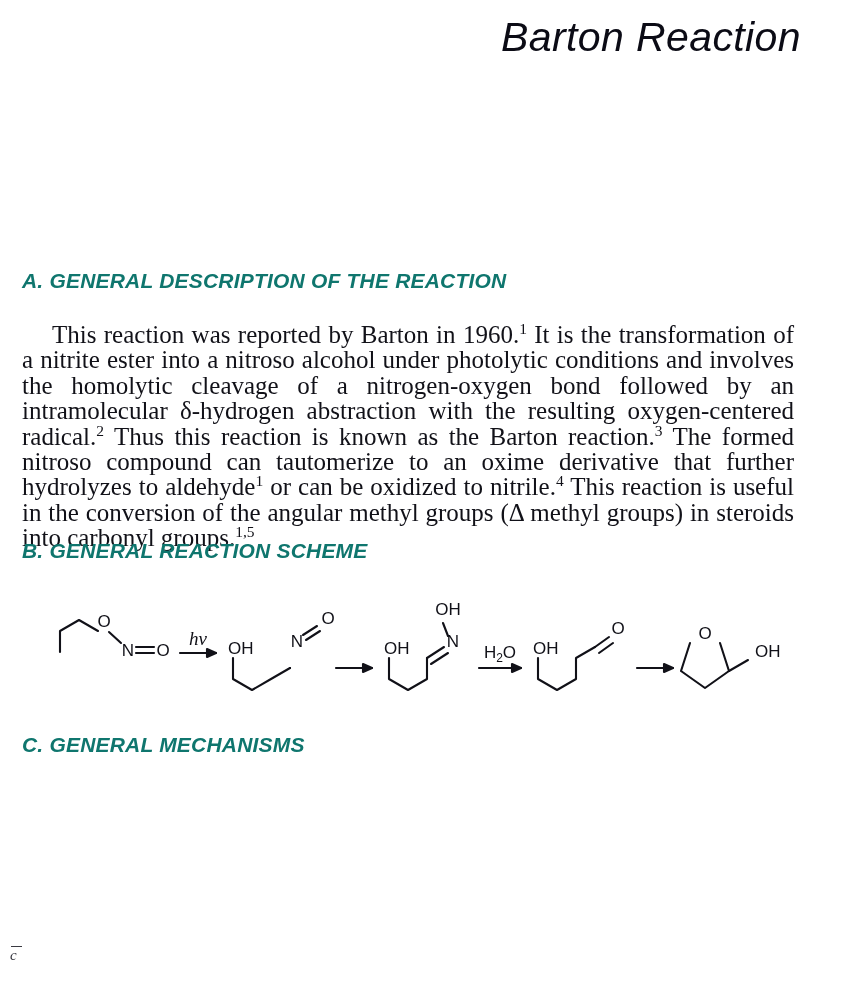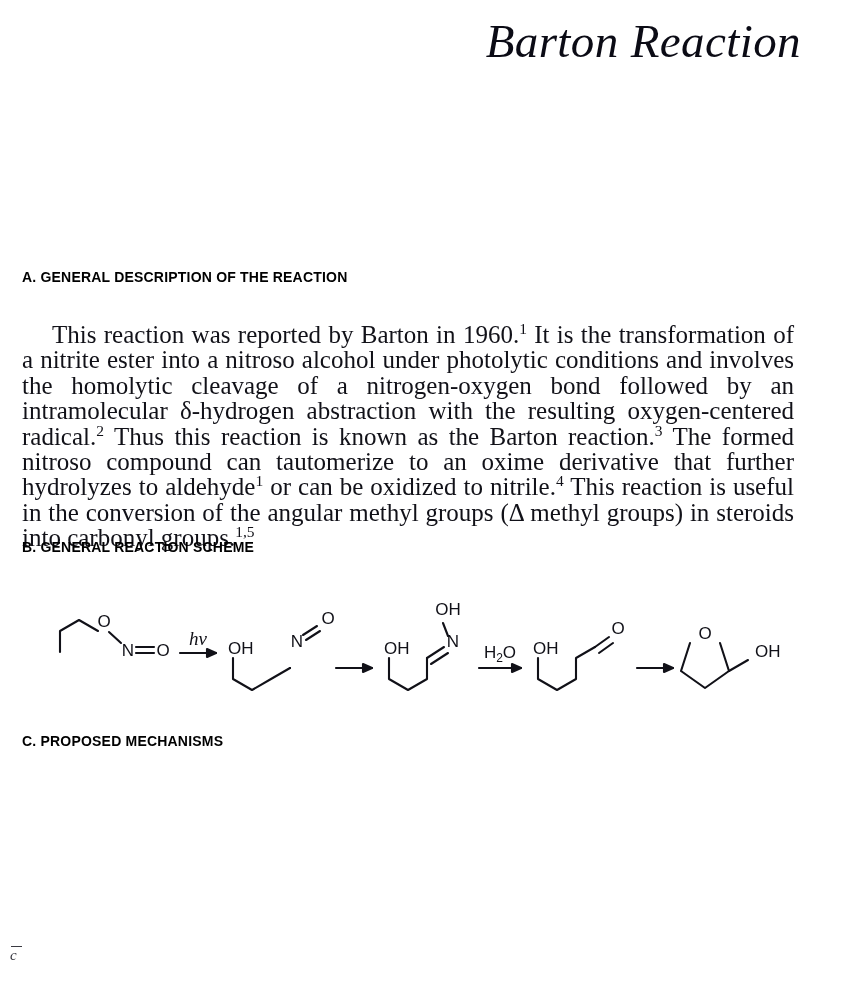--- a/index.html
+++ b/index.html
@@ -21,39 +21,40 @@
     width: 843px;
     height: 986px;
     background: #ffffff;
   }
 
   
   .doc-title {
     position: absolute;
     top: 14px;
     right: 42px;
-    font-family: Liberation Serif, serif;
+    font-family: Liberation Sans, sans-serif;
     font-style: italic;
     font-weight: 400;
-    font-size: 47px;
+    font-size: 41px;
     letter-spacing: 0.4px;
     color: #0b0b15;
     white-space: nowrap;
   }
 
   
   .section-heading {
     position: absolute;
     left: 22px;
     font-family: "Liberation Sans", "DejaVu Sans", sans-serif;
     font-weight: bold;
-    font-size: 14px;
+    font-size: 21px;
     letter-spacing: 0.2px;
-    color: #000000;
+    color: #0f766e;
     white-space: nowrap;
+    font-style: italic;
   }
   #heading-a { top: 269px; }
   #heading-b { top: 539px; text-align: right; }
   #heading-c { top: 733px; }
 
   
   .body-par {
     position: absolute;
     left: 22px;
     width: 772px;
@@ -207,20 +208,20 @@
         <text x="755" y="82" text-anchor="start">OH</text>
       </g>
 
       <g fill="#111118">
         <text x="198" y="70" text-anchor="middle" font-family="Liberation Serif, DejaVu Serif, serif" font-style="italic" font-size="19">hν</text>
         <text x="500" y="83" text-anchor="middle" font-family="Liberation Sans, DejaVu Sans, sans-serif" font-size="17">H<tspan font-size="12" dy="4">2</tspan><tspan font-size="17" dy="-4">O</tspan></text>
       </g>
     </svg>
   </div>
 
-  <div class="section-heading" id="heading-c">C. PROPOSED MECHANISMS</div>
+  <div class="section-heading" id="heading-c">C. GENERAL MECHANISMS</div>
 
 
   <div class="page-artifact">
     <span class="bar"></span><span>c</span>
   </div>
 
 </div>
 
 </body></html>

